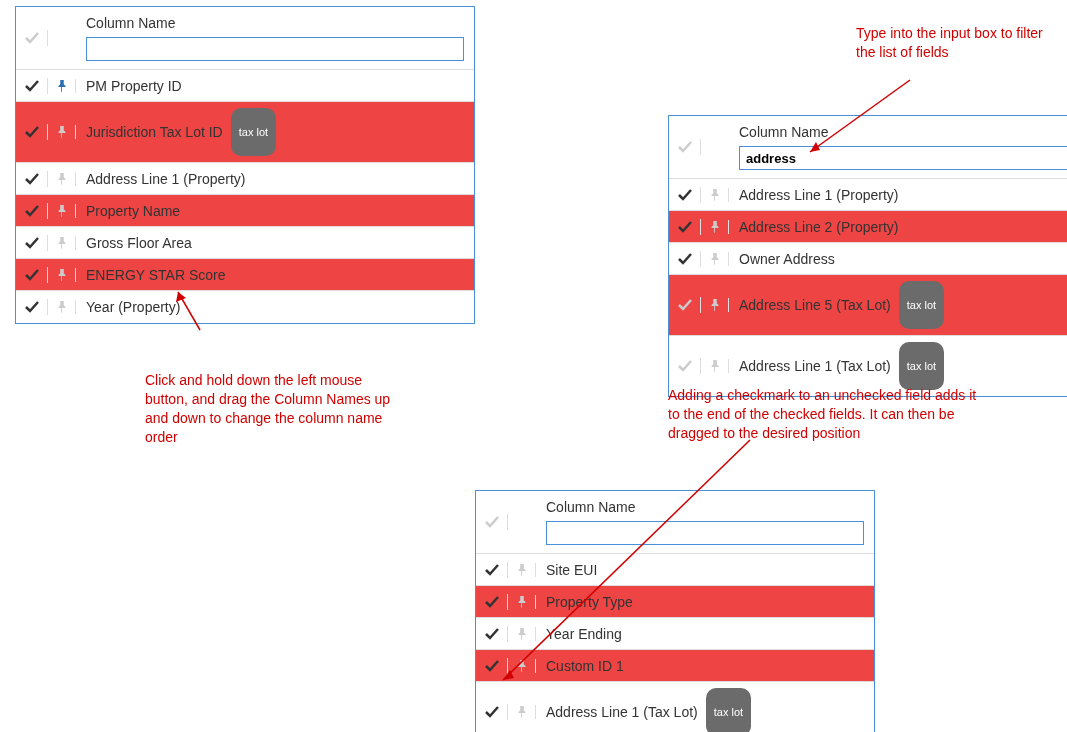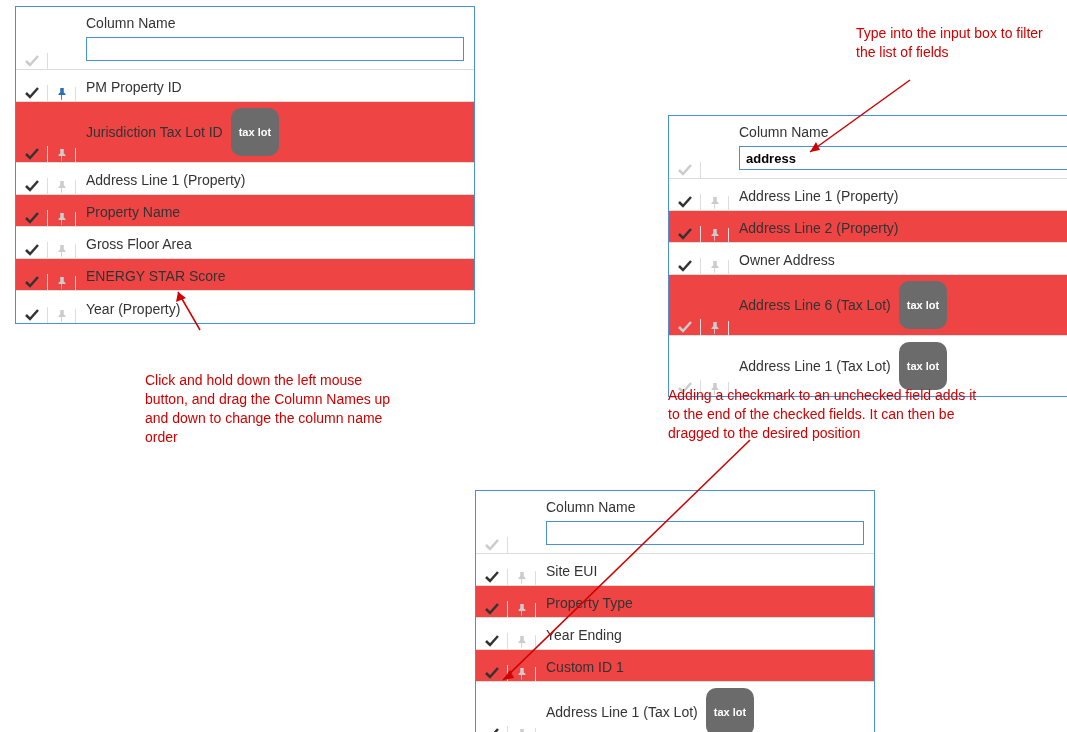--- a/index.html
+++ b/index.html
@@ -14,21 +14,21 @@
     position: relative;
     background: #fff;
   }
   .panel {
     position: absolute;
     border: 1px solid #4a90d9;
     background: #fff;
   }
   .row {
     display: flex;
-    align-items: flex-end;
+    align-items: center;
     border-bottom: 1px solid #ddd;
     min-height: 32px;
   }
   .row:last-child { border-bottom: none; }
   .row.alt { background: #ef4444; }
   .cell-check {
     width: 32px;
     flex: 0 0 32px;
     display: flex;
     align-items: center;
@@ -78,21 +78,21 @@
   .check-icon.muted { color: #ccc; }
   .pin-icon {
     width: 12px; height: 14px;
   }
   .pin-icon.active { color: #2a6fb5; }
   .pin-icon.muted { color: #ccc; }
   .badge {
     background: #6b6b6b;
     color: #fff;
     font-size: 11px;
-    font-weight: bold;
+    font-weight: normal;
     padding: 18px 8px;
     border-radius: 10px;
     white-space: nowrap;
   }
   .annotation {
     position: absolute;
     color: #d00000;
     font-size: 14px;
     line-height: 1.35;
   }
@@ -293,21 +293,21 @@
           <svg class="check-icon muted" viewBox="0 0 16 16">
             <path d="M2 8 L6 12 L14 3" fill="none" stroke="currentColor" stroke-width="2.5"></path>
           </svg>
         </div>
         <div class="cell-pin">
           <svg class="pin-icon muted" viewBox="0 0 12 16">
             <path d="M4 1 h4 v5 l2 2 v1 h-4 v5 l-1 1 v-6 h-3 v-1 l2 -2 z" fill="currentColor"></path>
           </svg>
         </div>
         <div class="cell-name">
-          <span>Address Line 6 (Tax Lot)</span>
+          <span>Address Line 5 (Tax Lot)</span>
           <span class="badge">tax lot</span>
         </div>
       </div>
       <div class="row">
         <div class="cell-check">
           <svg class="check-icon muted" viewBox="0 0 16 16">
             <path d="M2 8 L6 12 L14 3" fill="none" stroke="currentColor" stroke-width="2.5"></path>
           </svg>
         </div>
         <div class="cell-pin">

